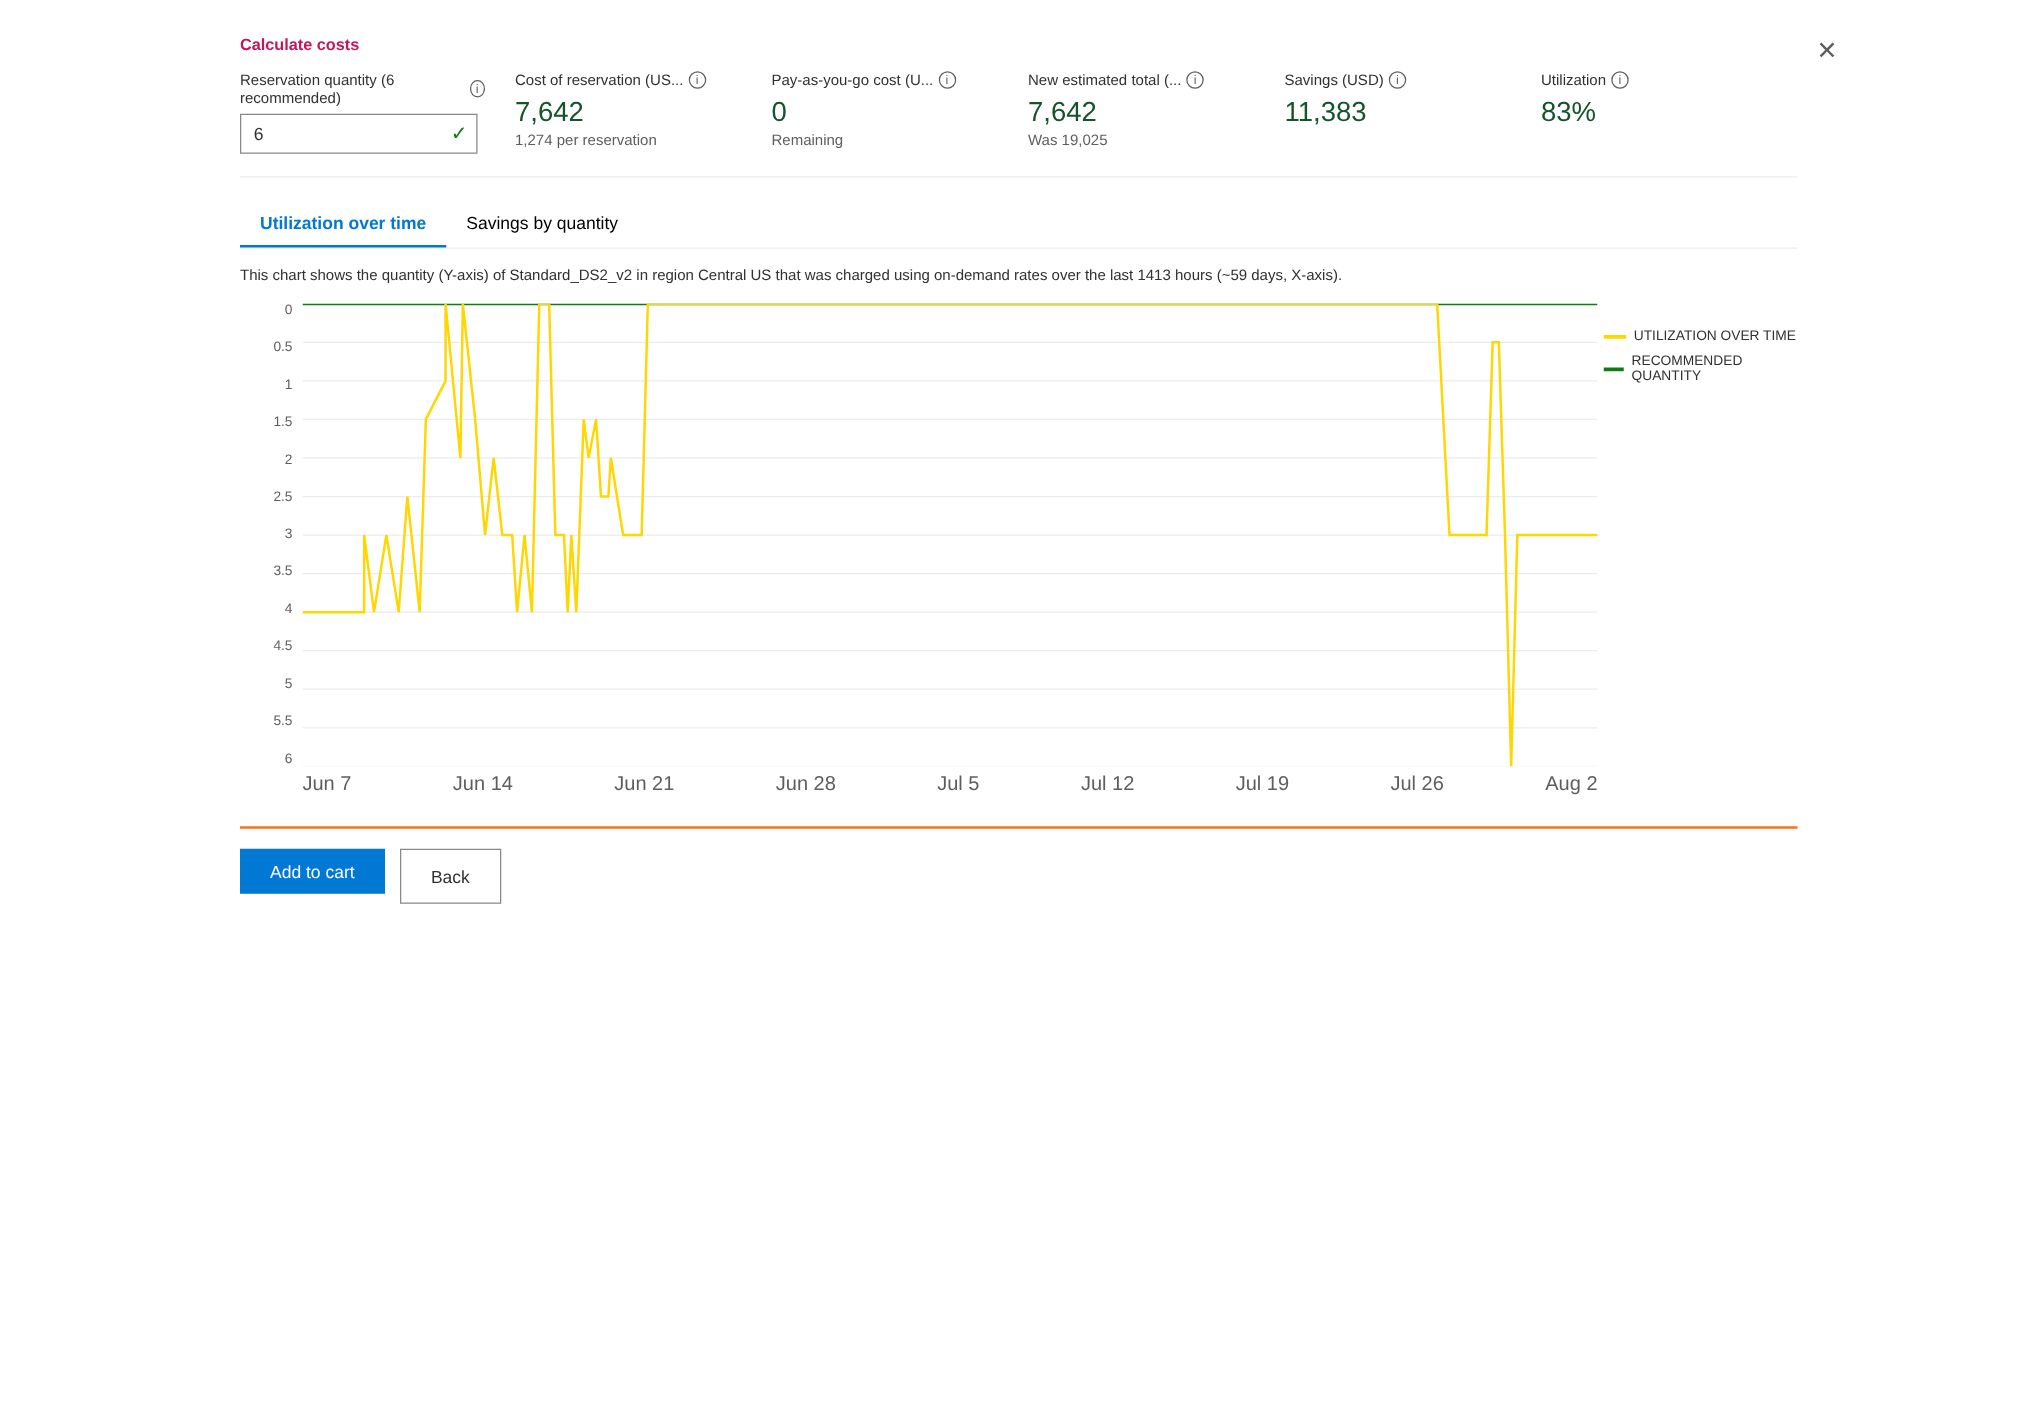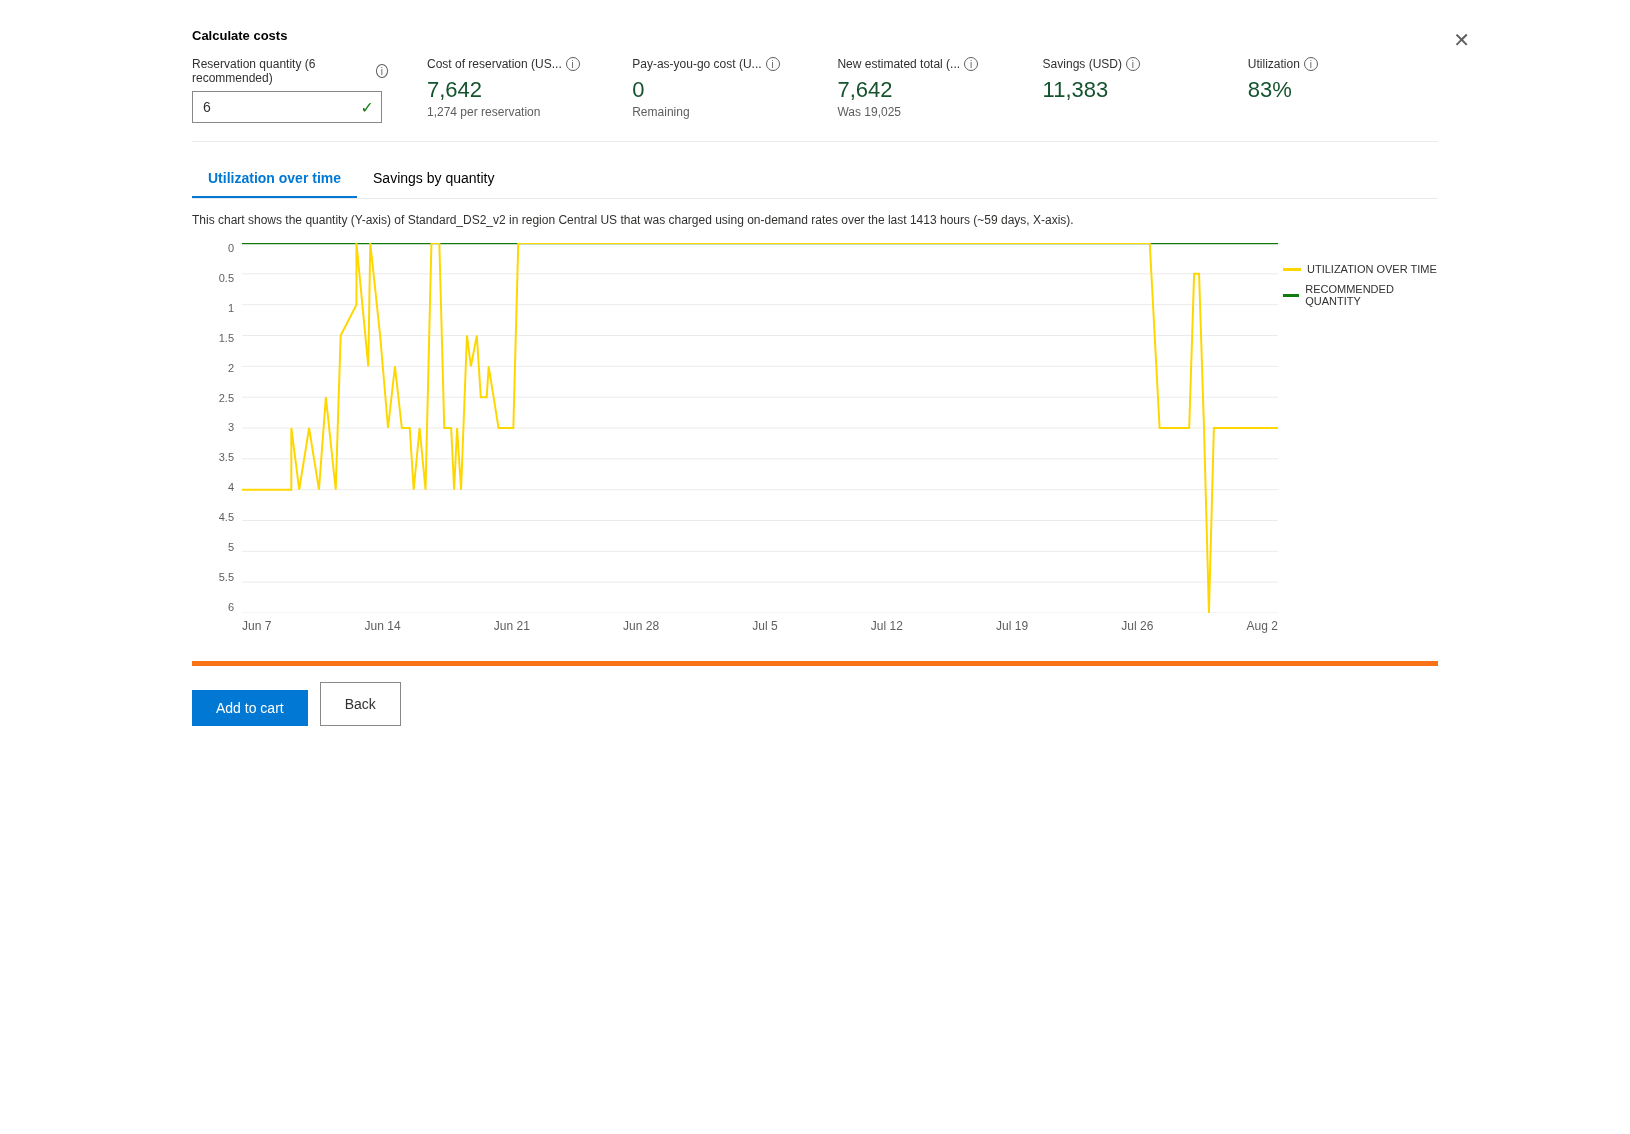--- a/index.html
+++ b/index.html
@@ -31,30 +31,30 @@
       right: 0;
       background: none;
       border: none;
       font-size: 20px;
       cursor: pointer;
       color: #605e5c;
     }
     .section-title {
       font-size: 13px;
       font-weight: 600;
-      color: #000000;
+      color: #be185d;
       margin-bottom: 14px;
     }
     .calc-section {
       margin-bottom: 18px;
     }
     .metrics-row {
       display: flex;
       align-items: flex-start;
-      gap: 15px;
+      gap: 0;
     }
     .metric-item {
       flex: 1;
       padding-right: 24px;
     }
     .metric-item:first-child {
       flex: 0 0 220px;
     }
     .metric-label {
       font-size: 12px;
@@ -174,21 +174,21 @@
       left: 50px;
       bottom: 0;
       right: 160px;
       height: 30px;
       display: flex;
       justify-content: space-between;
       align-items: flex-start;
       padding-top: 6px;
     }
     .x-label {
-      font-size: 12px;
+      font-size: 16px;
       color: #605e5c;
     }
     .legend {
       position: absolute;
       right: 0;
       top: 20px;
       width: 155px;
     }
     .legend-item {
       display: flex;
@@ -197,25 +197,25 @@
       margin-bottom: 8px;
       font-size: 11px;
       color: #323130;
     }
     .legend-line {
       width: 18px;
       height: 3px;
     }
     .footer-row {
       display: flex;
-      align-items: flex-end;
+      align-items: flex-start;
       gap: 12px;
       margin-top: 18px;
       padding-top: 16px;
-      border-top: 5px solid #f97316;
+      border-top: 2px solid #f97316;
     }
     .btn-primary {
       background: #0078d4;
       color: #fff;
       border: none;
       padding: 8px 24px;
       font-size: 14px;
       cursor: pointer;
       height: 36px;
     }

